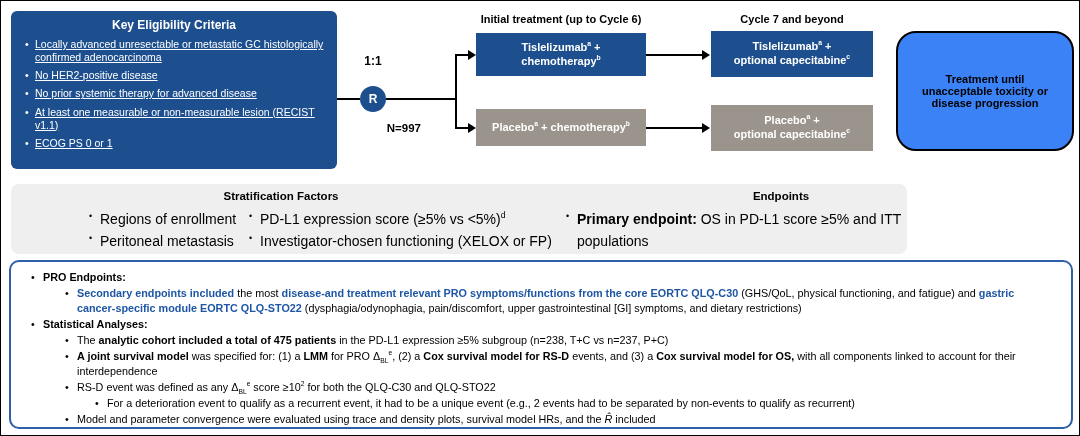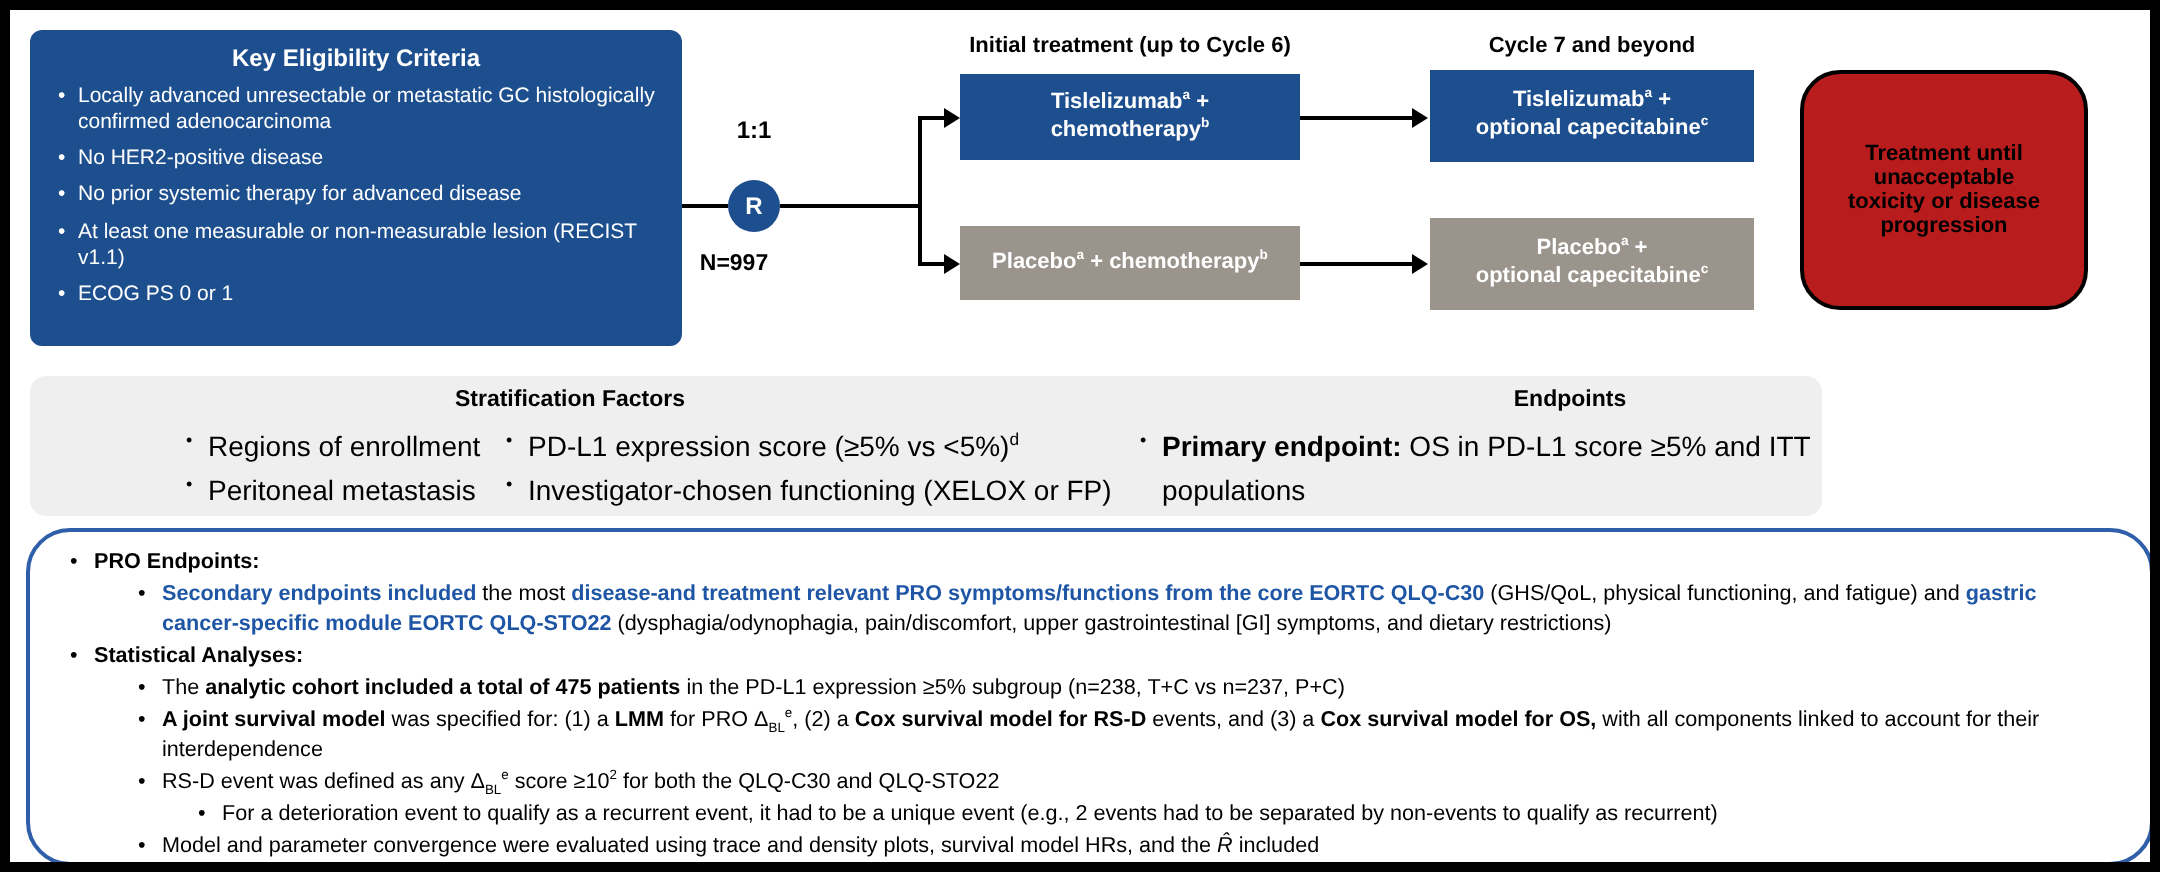--- a/index.html
+++ b/index.html
@@ -5,60 +5,60 @@
   :root{
     --brand-blue:#1d4f8e;
     --arm-gray:#9a948c;
     --accent-blue:#1e56a5;
     --panel-gray:#efefef;
     --outline-blue:#2e5fa8;
   }
   *{margin:0;padding:0;box-sizing:border-box;}
   html,body{background:#fff;}
   body{width:1080px;height:436px;font-family:"Liberation Sans",sans-serif;color:#000;}
-  .page{position:relative;width:1080px;height:436px;border:5px solid #000000;background:#fff;overflow:hidden;}
+  .page{position:relative;width:1080px;height:436px;border:1px solid #000000;background:#fff;overflow:hidden;}
 
   
   .elig{position:absolute;left:10px;top:10px;width:326px;height:158px;background:var(--brand-blue);border-radius:6px;color:#fff;}
   .elig-title{text-align:center;font-weight:bold;font-size:12px;padding:7px 6px 6px;}
   .elig-list{list-style:none;margin:0 8px 0 14px;font-size:10.5px;line-height:1.25;}
-  .elig-list li{position:relative;padding-left:10px;margin-bottom:5px;}
+  .elig-list li{position:relative;padding-left:10px;margin-bottom:5px;text-decoration:underline;}
   .elig-list li::before{content:"•";position:absolute;left:0;}
 
   
   .ratio{position:absolute;left:345px;top:53px;width:54px;text-align:center;font-weight:bold;font-size:12px;}
   .rcircle{position:absolute;left:359px;top:85px;width:26px;height:26px;border-radius:50%;background:var(--brand-blue);color:#fff;font-weight:bold;font-size:12px;display:flex;align-items:center;justify-content:center;}
-  .nlabel{position:absolute;left:327px;top:121px;width:70px;text-align:center;font-weight:bold;font-size:11.5px;}
+  .nlabel{position:absolute;left:350px;top:121px;width:70px;text-align:right;font-weight:bold;font-size:11.5px;}
 
   
   .ln{position:absolute;background:#000;}
   .ah{position:absolute;width:0;height:0;border-top:5px solid transparent;border-bottom:5px solid transparent;border-left:8px solid #000;}
 
   
   .colhead{position:absolute;text-align:center;font-weight:bold;font-size:11px;}
 
   
   .armbox{position:absolute;color:#fff;font-weight:bold;font-size:11px;display:flex;flex-direction:column;align-items:center;justify-content:center;text-align:center;line-height:1.25;padding:2px 6px;}
   .armbox.blue{background:var(--brand-blue);}
   .armbox.gray{background:var(--arm-gray);}
   sup{font-size:0.62em;vertical-align:super;line-height:0;}
   sub{font-size:0.62em;vertical-align:sub;line-height:0;}
 
   
-  .outcome{position:absolute;left:895px;top:30px;width:144px;height:120px;border:2px solid #000;border-radius:20px;background:#b91c1c;display:flex;align-items:center;justify-content:center;text-align:center;font-weight:bold;font-size:11px;padding:16px 15px;}
+  .outcome{position:absolute;left:895px;top:30px;width:178px;height:120px;border:2px solid #000;border-radius:20px;background:#3b82f6;display:flex;align-items:center;justify-content:center;text-align:center;font-weight:bold;font-size:11px;padding:16px 15px;}
 
   
   .band{position:absolute;left:10px;top:183px;width:896px;height:70px;background:var(--panel-gray);border-radius:8px;}
   .band-title{position:absolute;top:6px;text-align:center;font-weight:bold;font-size:11.5px;}
   .dotlist{position:absolute;list-style:none;font-size:14px;line-height:1.55;}
   .dotlist li{position:relative;padding-left:11px;}
   .dotlist li::before{content:"•";position:absolute;left:0;top:1px;font-size:9px;}
 
   
-  .notes{position:absolute;left:8px;top:259px;width:1064px;height:169px;border:2px solid var(--outline-blue);border-radius:22px;background:#fff;padding:8px 12px;font-size:10.8px;line-height:1.32;}
+  .notes{position:absolute;left:8px;top:259px;width:1064px;height:169px;border:2px solid var(--outline-blue);border-radius:10px;background:#fff;padding:8px 12px;font-size:10.8px;line-height:1.32;}
   .row{display:flex;margin-bottom:2px;}
   .row .bu{flex:0 0 12px;}
   .row .bu::before{content:"•";}
   .l1{margin-left:8px;}
   .l2{margin-left:42px;}
   .l3{margin-left:72px;}
   .tx{flex:1;}
   .b{font-weight:bold;}
   .bb{font-weight:bold;color:var(--accent-blue);}
   .it{font-style:italic;}

